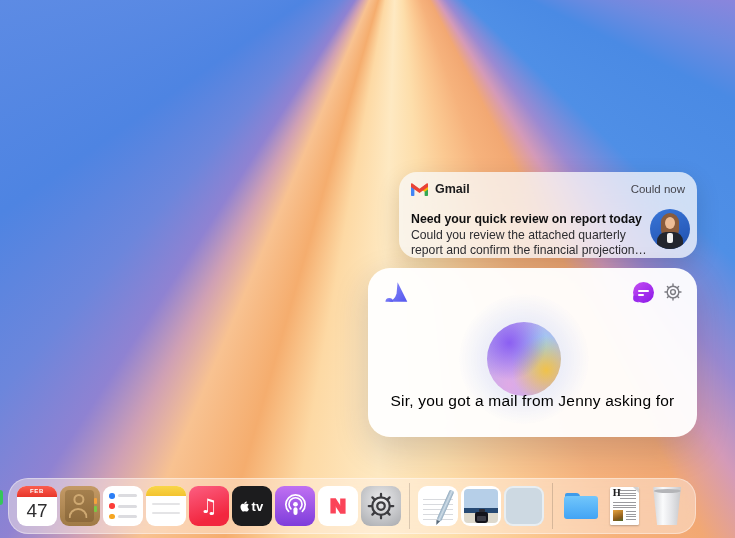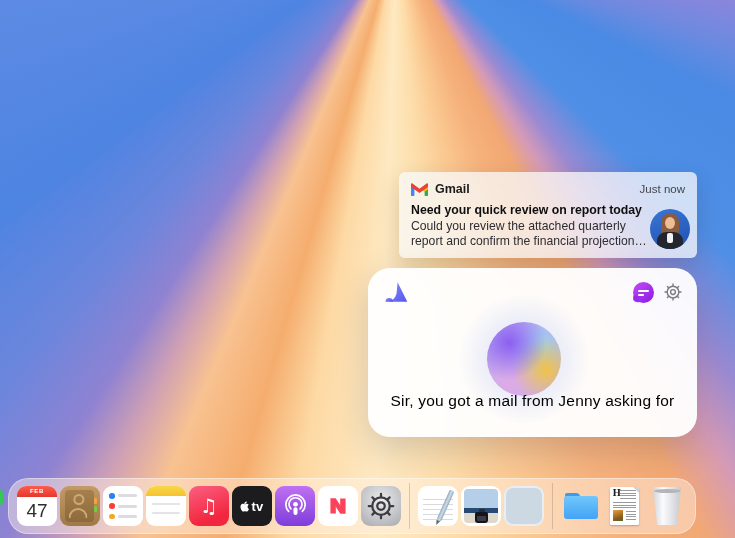--- a/index.html
+++ b/index.html
@@ -9,26 +9,26 @@
       conic-gradient(from 0deg at 54% -12%,
         #9a8fd8 90deg, #8d85dc 100deg, #6d8ae0 108deg, #4a8ae4 116deg,
         #4f8fe6 134deg, #9b8ad2 143deg, #d49ab8 148deg, #f2a873 153deg,
         #f6b27c 160deg, #fbc992 168deg, #fddeab 175deg, #fee9c2 182deg,
         #fdd9a4 190deg, #f5ad6e 196deg, #f8c291 203deg, #cfa0b4 208deg,
         #8f82d2 213deg, #6c86dc 221deg, #4e84e2 235deg, #5d8be4 261deg, #6d92e6 270deg);
   }
 
   
   .notification { position:absolute; left:399px; top:172px; width:298px; height:86px;
-    border-radius:6px; background:rgba(248,249,251,0.75); backdrop-filter:blur(24px);
+    border-radius:18px; background:rgba(248,249,251,0.75); backdrop-filter:blur(24px);
     box-shadow:0 8px 24px rgba(0,0,0,0.14); padding:10px 12px; cursor:default; }
   .notif-header { display:flex; align-items:center; gap:7px; }
   .notif-app { font-size:12.5px; font-weight:bold; color:#1b1b1d; }
   .notif-time { margin-left:auto; font-size:11.5px; color:#45454c; }
-  .notif-subject { margin-top:7px; font-size:12.3px; font-weight:bold; color:#0f0f10; width:248px; white-space:nowrap; overflow:hidden; }
+  .notif-subject { margin-top:16px; font-size:12.3px; font-weight:bold; color:#0f0f10; width:248px; white-space:nowrap; overflow:hidden; }
   .notif-body { margin-top:2px; font-size:12.2px; line-height:15px; color:#2d2d31; width:238px;
     display:-webkit-box; -webkit-line-clamp:2; -webkit-box-orient:vertical; overflow:hidden; }
   .avatar { position:absolute; right:7px; top:37px; width:40px; height:40px; border-radius:50%;
     overflow:hidden; background:linear-gradient(160deg,#3a77d8,#1f4fae); }
   .av-hair { position:absolute; left:11px; top:4px; width:18px; height:26px; border-radius:9px; background:#8a5c3c; }
   .av-face { position:absolute; left:15px; top:8px; width:10px; height:12px; border-radius:50%; background:#edbd96; }
   .av-body { position:absolute; left:7px; top:23px; width:26px; height:18px; border-radius:9px 9px 0 0; background:#23262e; }
   .av-shirt { position:absolute; left:17px; top:24px; width:6px; height:10px; background:#f2f2f2; border-radius:2px; }
 
   
@@ -142,21 +142,21 @@
 
   <div class="notification">
     <div class="notif-header">
       <svg width="17" height="13" viewBox="0 0 24 18">
         <rect x="0" y="2.5" width="4.8" height="15.5" rx="1" fill="#4285f4"></rect>
         <rect x="19.2" y="2.5" width="4.8" height="15.5" rx="1" fill="#34a853"></rect>
         <polygon points="14,9 24,1.5 24,9 19.2,12" fill="#fbbc04"></polygon>
         <polygon points="0,0.5 0,5.5 12,14 24,5.5 24,0.5 22.5,0 12,8 1.5,0" fill="#ea4335"></polygon>
       </svg>
       <span class="notif-app">Gmail</span>
-      <span class="notif-time">Just now</span>
+      <span class="notif-time">Could now</span>
     </div>
     <div class="notif-subject">Need your quick review on report today</div>
     <div class="notif-body">Could you review the attached quarterly report and confirm the financial projections by 3 PM to...</div>
     <div class="avatar">
       <div class="av-hair"></div>
       <div class="av-face"></div>
       <div class="av-body"></div>
       <div class="av-shirt"></div>
     </div>
   </div>

